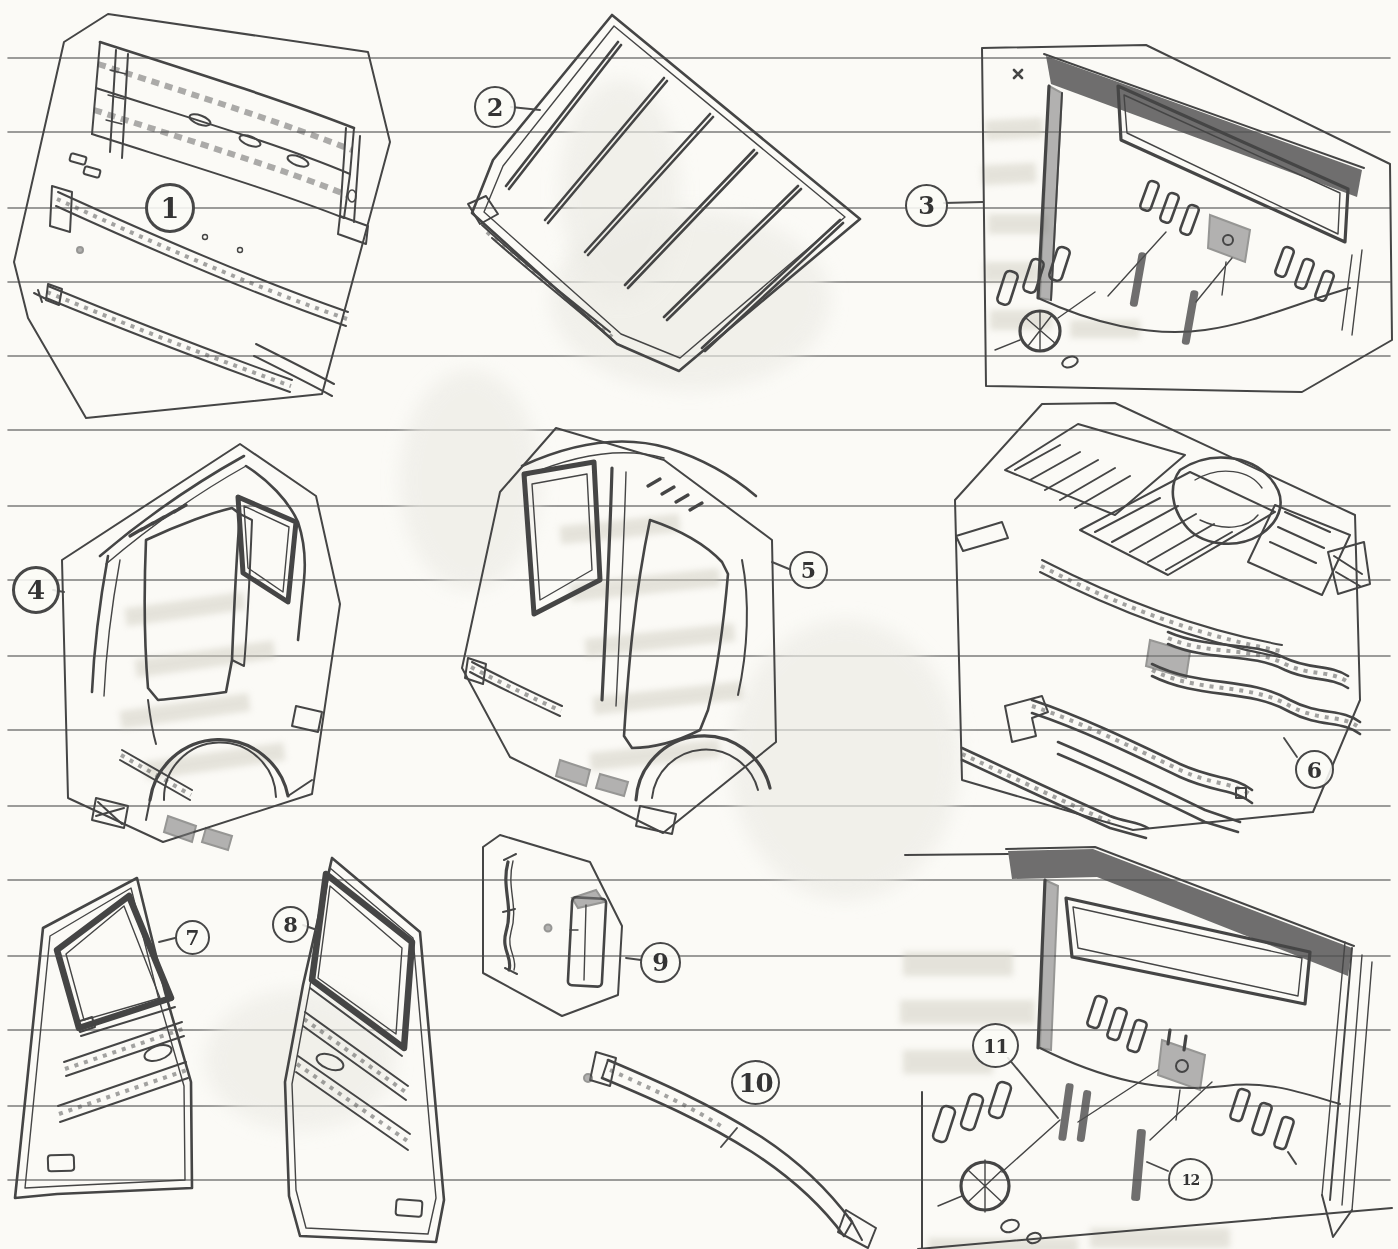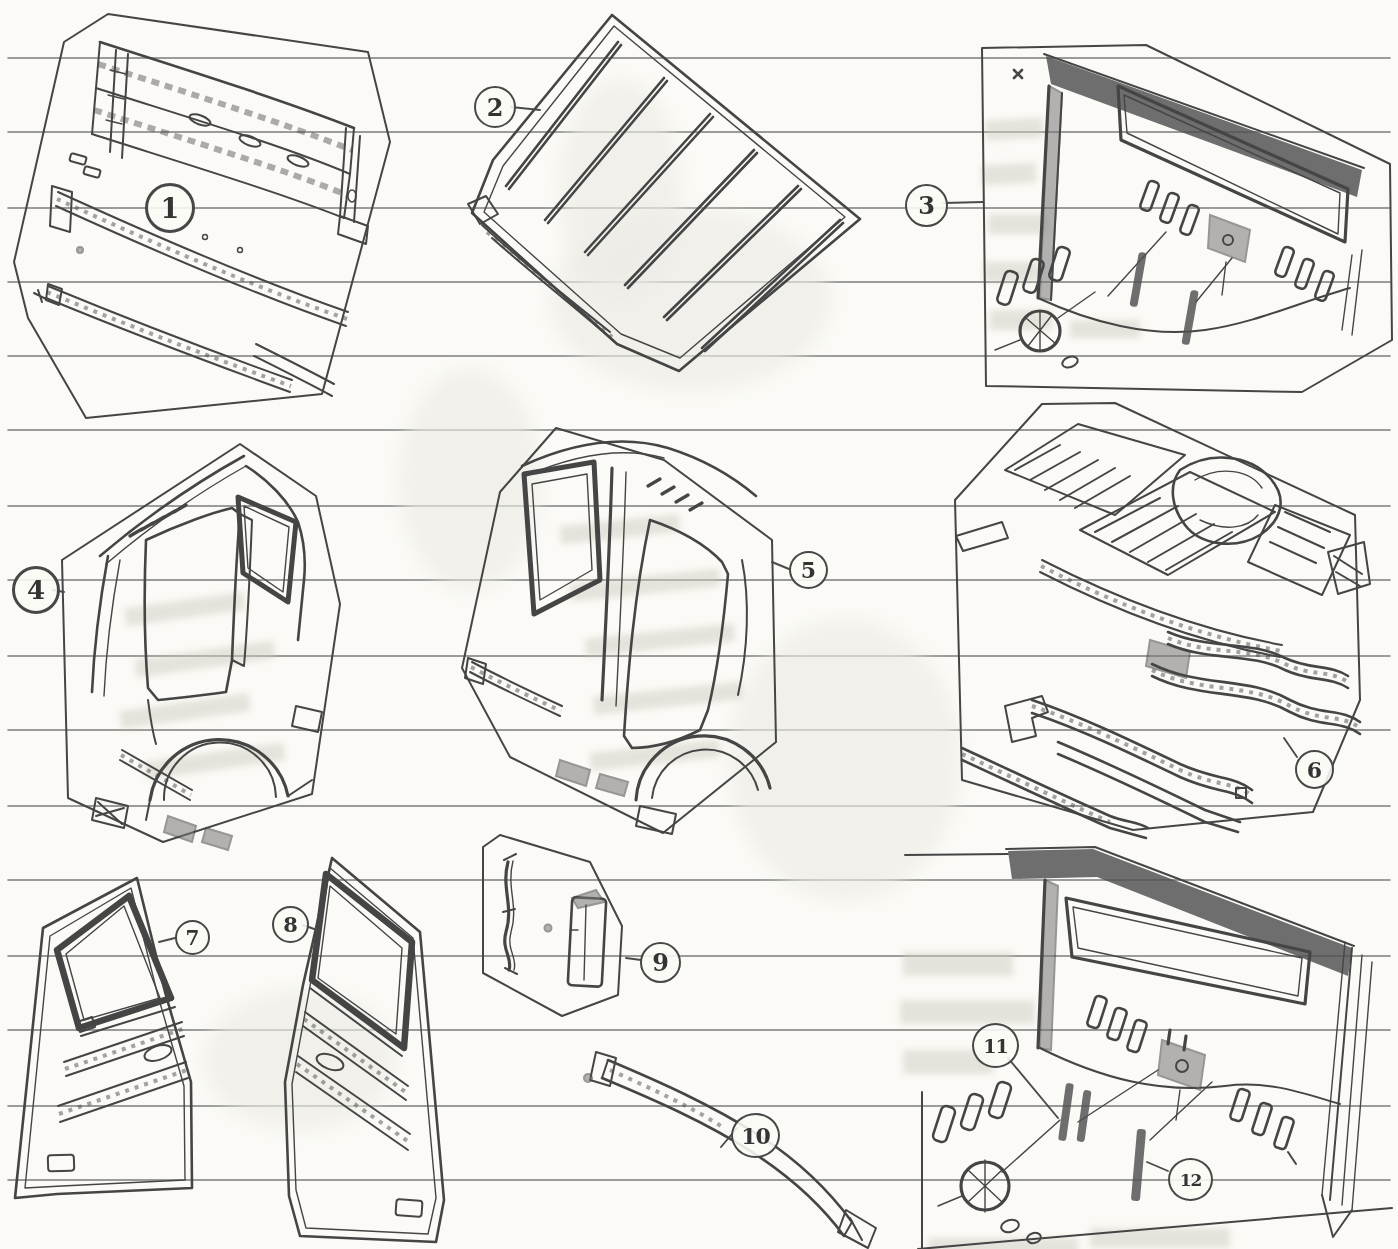--- a/index.html
+++ b/index.html
@@ -23,23 +23,23 @@
     color:#343434;font-weight:700;z-index:5;}
   .co-1{left:145px;top:183px;width:44px;height:44px;font-size:27px;border-width:3.4px}
   .co-2{left:474px;top:86px;width:38px;height:38px;font-size:24px}
   .co-3{left:905px;top:184px;width:39px;height:39px;font-size:24px}
   .co-4{left:12px;top:566px;width:42px;height:42px;font-size:26px;border-width:3.4px}
   .co-5{left:789px;top:551px;width:35px;height:34px;font-size:22px}
   .co-6{left:1295px;top:750px;width:35px;height:35px;font-size:22px}
   .co-7{left:175px;top:920px;width:31px;height:31px;font-size:20px}
   .co-8{left:272px;top:906px;width:33px;height:33px;font-size:21px}
   .co-9{left:640px;top:942px;width:37px;height:37px;font-size:24px}
-  .co-10{left:731px;top:1113px;width:45px;height:41px;font-size:22px;letter-spacing:-1px}
+  .co-10{left:731px;top:1060px;width:45px;height:41px;font-size:26px;letter-spacing:-1px}
   .co-11{left:972px;top:1023px;width:43px;height:41px;font-size:19px;letter-spacing:-1px}
-  .co-12{left:1168px;top:1158px;width:41px;height:39px;font-size:17px;letter-spacing:-1px}
+  .co-12{left:1168px;top:1158px;width:41px;height:39px;font-size:14px;letter-spacing:-1px}
 </style>
 </head>
 <body>
 
 <div class="page">
 
 <svg width="1398" height="1249" viewBox="0 0 1398 1249">
   <defs>
     <filter id="b3" x="-40%" y="-40%" width="180%" height="180%">
           <feGaussianBlur stdDeviation="3"></feGaussianBlur>

